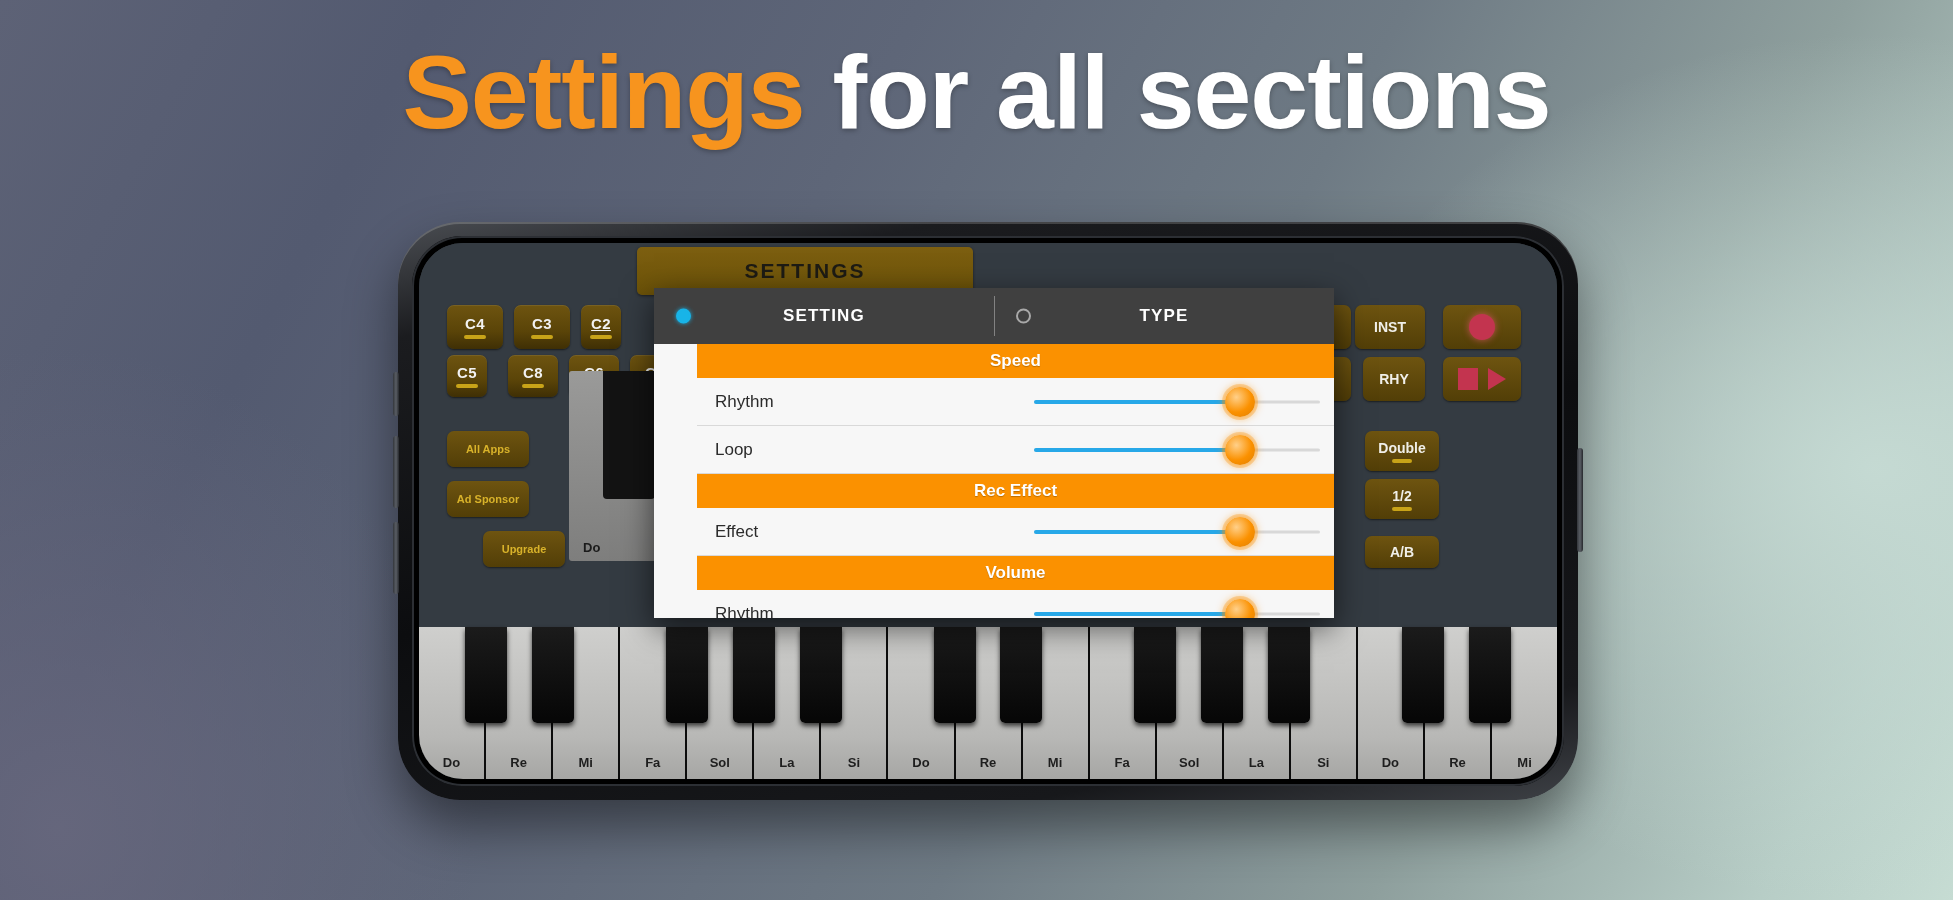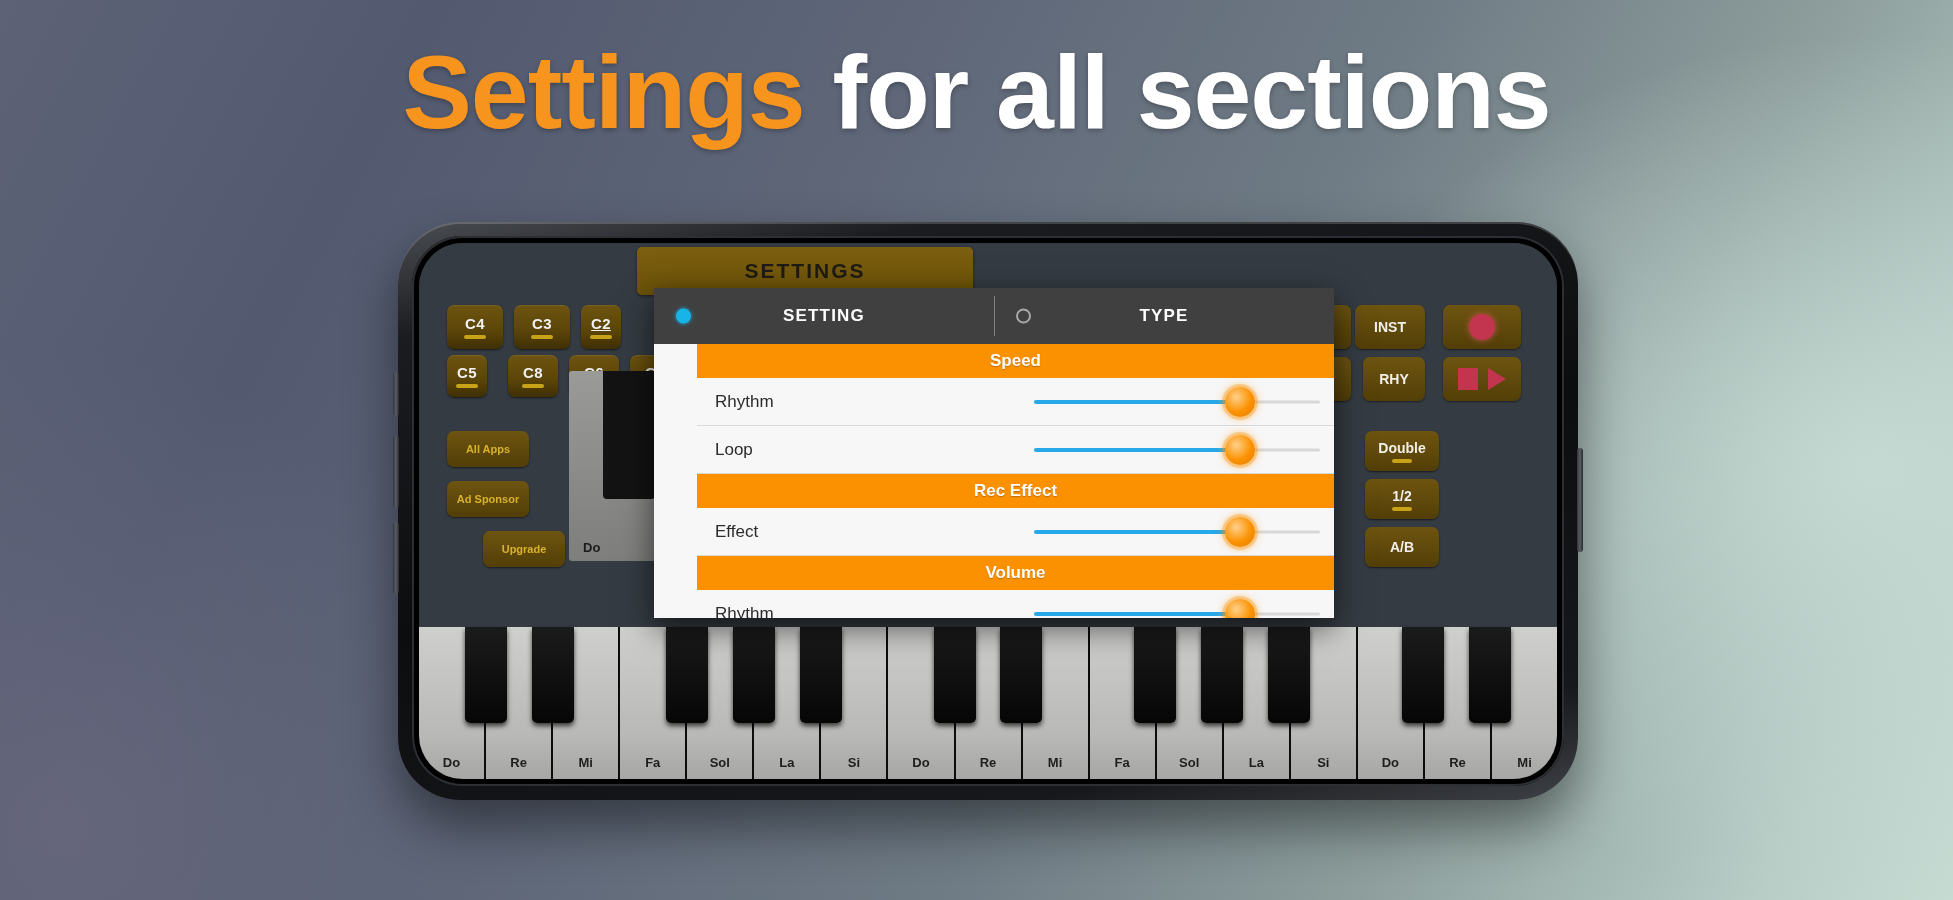--- a/index.html
+++ b/index.html
@@ -279,21 +279,21 @@
           </div>
 
           <div class="right-btn" style="right:118px;top:188px;width:74px;height:40px;">
             <span>Double</span>
             <span class="sub"></span>
           </div>
           <div class="right-btn" style="right:118px;top:236px;width:74px;height:40px;">
             <span>1/2</span>
             <span class="sub"></span>
           </div>
-          <div class="right-btn" style="right:118px;top:284px;width:74px;height:40px;">
+          <div class="right-btn" style="right:118px;top:293px;width:74px;height:32px;">
             <span>A/B</span>
           </div>
 
           <div class="piano">
             <div class="white-keys" id="white-keys">
                 <div class="wk">
                   <span>Do</span>
                 </div>
                 <div class="wk">
                   <span>Re</span>

